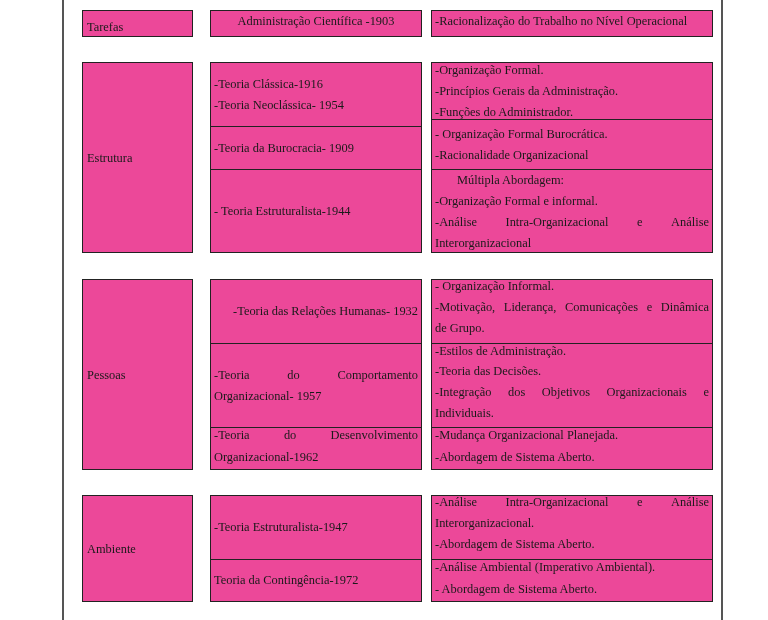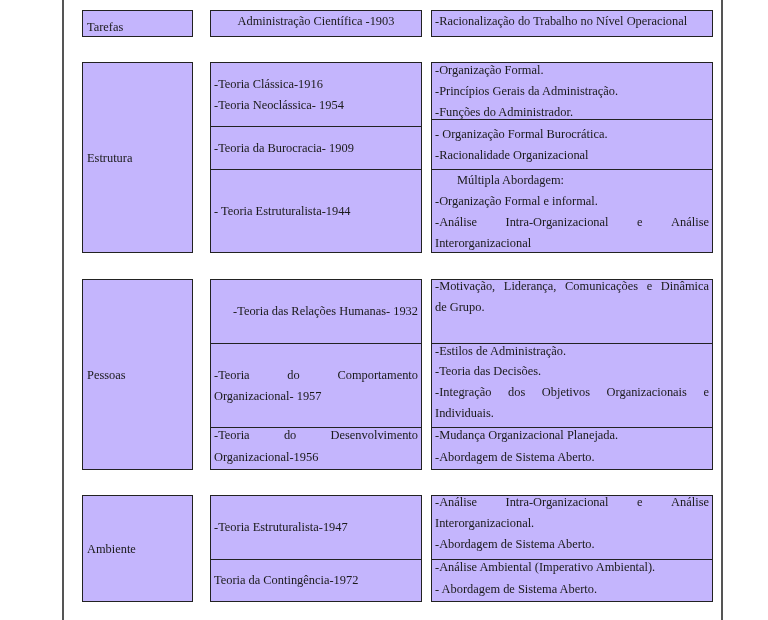--- a/index.html
+++ b/index.html
@@ -1,20 +1,20 @@
 <!DOCTYPE html>
 <html><head>
 <meta charset="utf-8">
 <style>
   html, body { margin:0; padding:0; background:#ffffff; }
   body { width:768px; height:620px; position:relative; overflow:hidden;
          font-family:"Liberation Serif","DejaVu Serif",serif; color:#1a1a1a; font-size:12.4px; }
   .frame-l { position:absolute; left:62px; top:0; width:2px; height:620px; background:#555; }
   .frame-r { position:absolute; left:721px; top:0; width:2px; height:620px; background:#555; }
-  .box { position:absolute; border:1.3px solid #222; box-sizing:border-box; background:#c4b5fd; }
+  .box { position:absolute; border:1.3px solid #222; box-sizing:border-box; background:#ec4899; }
   .cell { position:absolute; left:0; right:0; box-sizing:border-box; padding:0 3px; }
   .cell + .cell { border-top:1.3px solid #222; }
   .line { display:block; height:21px; line-height:21px; white-space:nowrap; }
   .just { display:flex; justify-content:space-between; }
   .label { position:absolute; left:4px; top:50%; transform:translateY(-50%); }
   .vc { display:flex; flex-direction:column; justify-content:center; }
 </style>
 </head>
 <body>
 
@@ -87,25 +87,26 @@
         <span>Comportamento</span>
       </span>
     <span class="line">Organizacional- 1957</span>
   </div>
   <div class="cell" style="top:147px;height:42px;">
     <span class="line just" style="height:19px;line-height:14px;">
         <span>-Teoria</span>
         <span>do</span>
         <span>Desenvolvimento</span>
       </span>
-    <span class="line">Organizacional-1956</span>
+    <span class="line">Organizacional-1962</span>
   </div>
 </div>
 <div class="box" style="left:431px;top:279px;width:282px;height:191px;">
   <div class="cell" style="top:-4px;height:67px;">
+    <span class="line">- Organização Informal.</span>
     <span class="line just">
         <span>-Motivação,</span>
         <span>Liderança,</span>
         <span>Comunicações</span>
         <span>e</span>
         <span>Dinâmica</span>
       </span>
     <span class="line">de Grupo.</span>
   </div>
   <div class="cell" style="top:63px;height:84px;">

